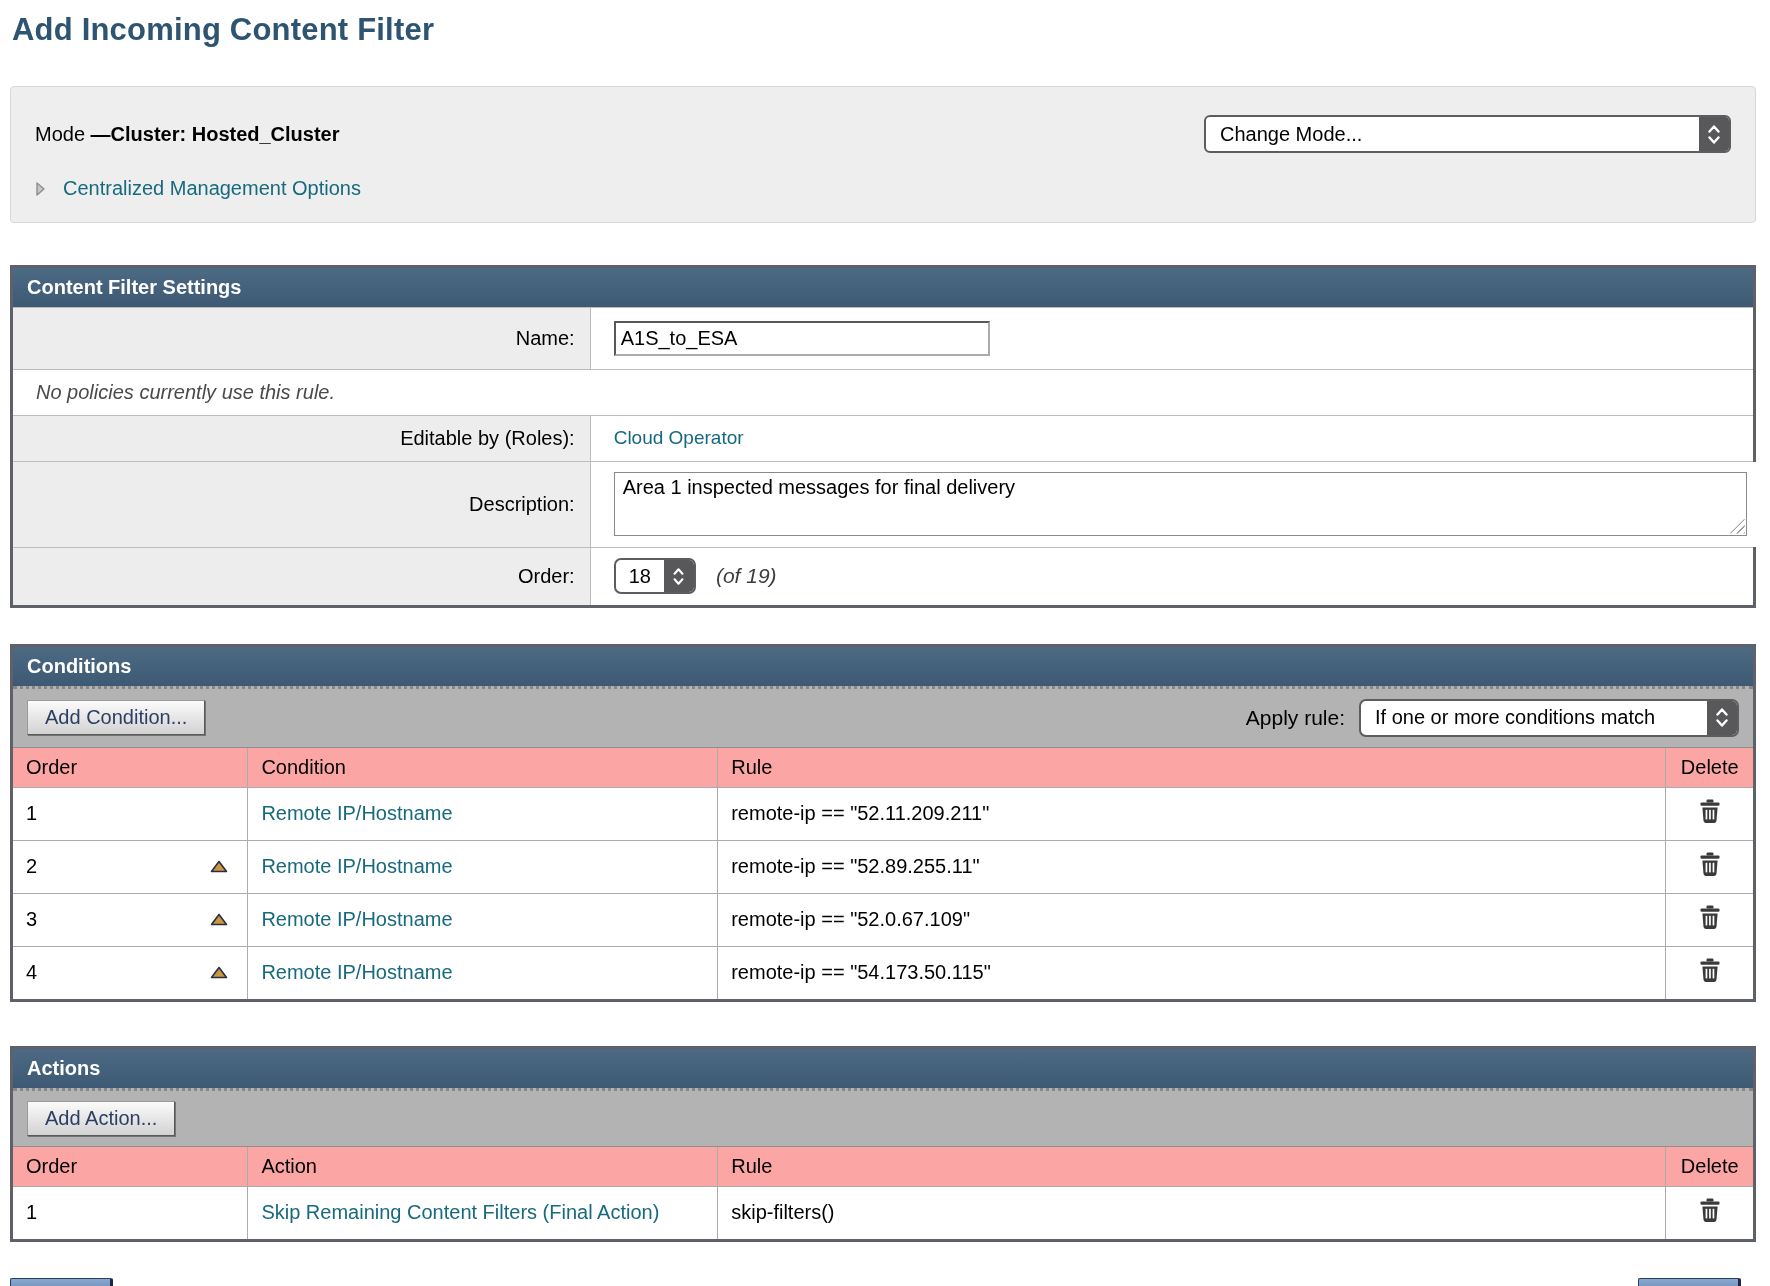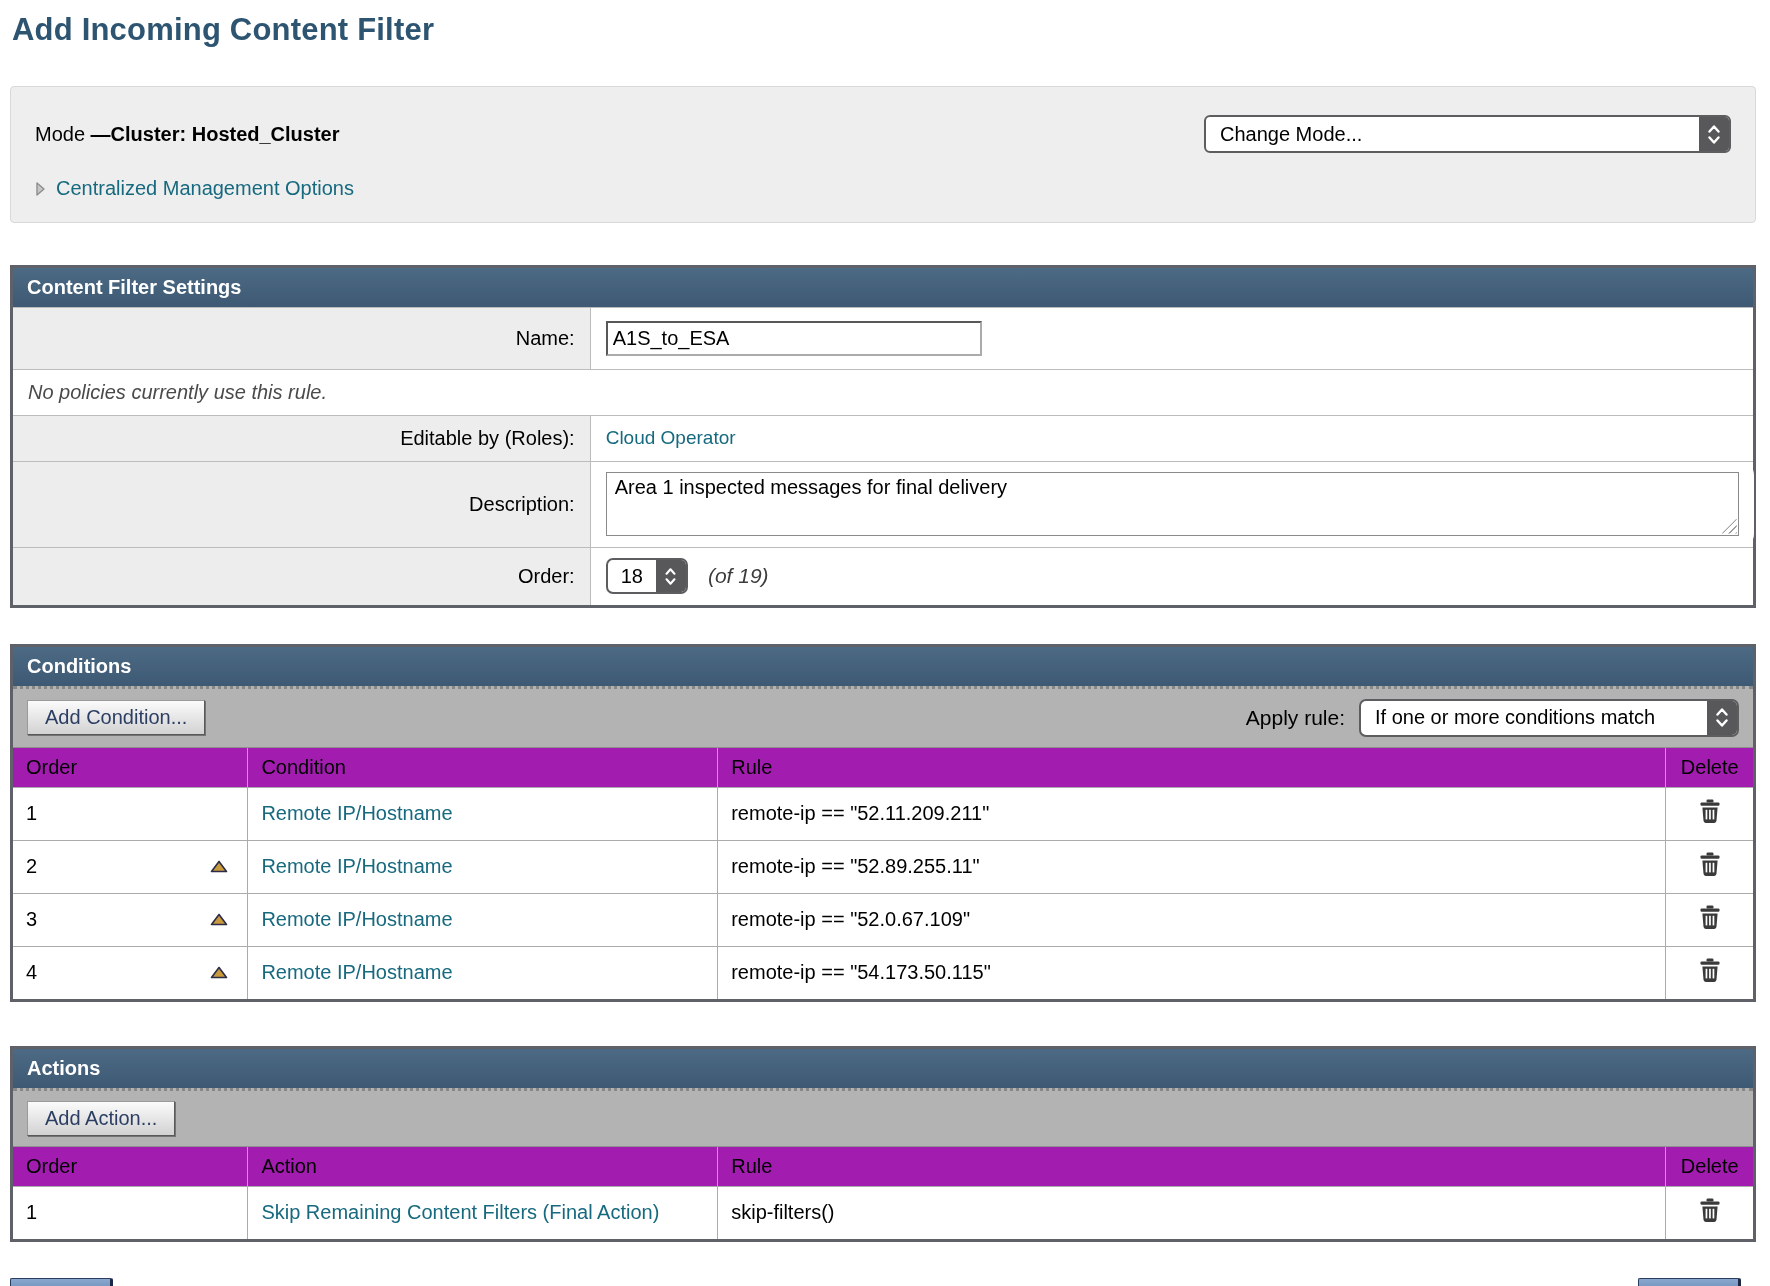--- a/index.html
+++ b/index.html
@@ -17,21 +17,21 @@
   
   .mode-panel {
     margin:38px 14px 8px 10px; background:#eeeeee;
     border:1px solid #d8d8d8; border-radius:4px;
     padding:28px 24px 20px 24px;
   }
   .mode-row { display:flex; justify-content:space-between; align-items:center; }
   .mode-text { font-size:20px; }
   .mode-text b { font-weight:bold; }
   .cm-link {
-    margin-top:24px; display:inline-flex; align-items:center; gap:10px;
+    margin-top:24px; display:inline-flex; align-items:center; gap:17px;
     color:#16697e; font-size:20px; cursor:pointer; text-decoration:none;
   }
 
   
   .mac-select {
     display:inline-flex; align-items:stretch; background:#fff;
     border:2px solid #5d5d5f; border-radius:7px; overflow:hidden;
     height:38px; cursor:pointer; flex:none;
   }
   .mac-select .t { flex:1; display:flex; align-items:center; padding:0 14px; font-size:20px; white-space:nowrap; }
@@ -67,21 +67,21 @@
   .apply-wrap { display:flex; align-items:center; gap:14px; font-size:21px; }
 
   
   .settings-row { display:flex; border-top:1px solid #bcbcbc; min-height:46px; }
   .settings-row:first-of-type { border-top:none; }
   .settings-label {
     width:33.2%; background:#ededed; display:flex; align-items:center;
     justify-content:flex-end; padding:8px 15px 8px 8px;
     border-right:1px solid #bcbcbc; font-size:20px; flex:none;
   }
-  .settings-value { flex:1; display:flex; align-items:center; padding:10px 15px; background:#fff;border-radius:13px; }
+  .settings-value { flex:1; display:flex; align-items:center; padding:10px 23px; background:#fff; }
   .row-name  { min-height:62px; }
   .row-desc  { min-height:86px; }
   .row-order { min-height:58px; }
   .name-input {
     width:376px; height:35px;
     border:2px solid; border-color:#585858 #ababab #ababab #585858;
     font-family:inherit; font-size:20px; padding:0 5px;
   }
   .italic-note { font-style:italic; color:#4a4a4a; font-size:20px; }
   .link { color:#16697e; text-decoration:none; cursor:pointer; }
@@ -93,21 +93,21 @@
   .resize-grip {
     position:absolute; right:2px; bottom:2px; width:15px; height:15px;
     background:repeating-linear-gradient(-45deg,#9d9d9d 0 1.5px,transparent 1.5px 5px);
     clip-path:polygon(100% 0,100% 100%,0 100%); cursor:nwse-resize;
   }
   .of-note { font-style:italic; color:#3c3c3c; margin-left:20px; font-size:21px; }
 
   
   table.grid { width:100%; border-collapse:collapse; background:#fff; }
   .grid th {
-    background:#a21caf; text-align:left; font-weight:normal;
+    background:#fca5a5; text-align:left; font-weight:normal;
     font-size:20px; padding:8px 13px; border:1px solid #ababab; border-top:none;
   }
   .grid td { font-size:20px; padding:11px 13px; border:1px solid #ababab; vertical-align:middle; }
   .grid th:first-child, .grid td:first-child { border-left:none; }
   .grid th:last-child,  .grid td:last-child  { border-right:none; }
   .grid tr:last-child td { border-bottom:none; }
   .grid .del { text-align:center; }
   .order-cell { display:flex; align-items:center; justify-content:space-between; }
   .move-up { cursor:pointer; line-height:0; margin-right:6px; }
   .trash-btn { cursor:pointer; line-height:0; display:inline-block; }

